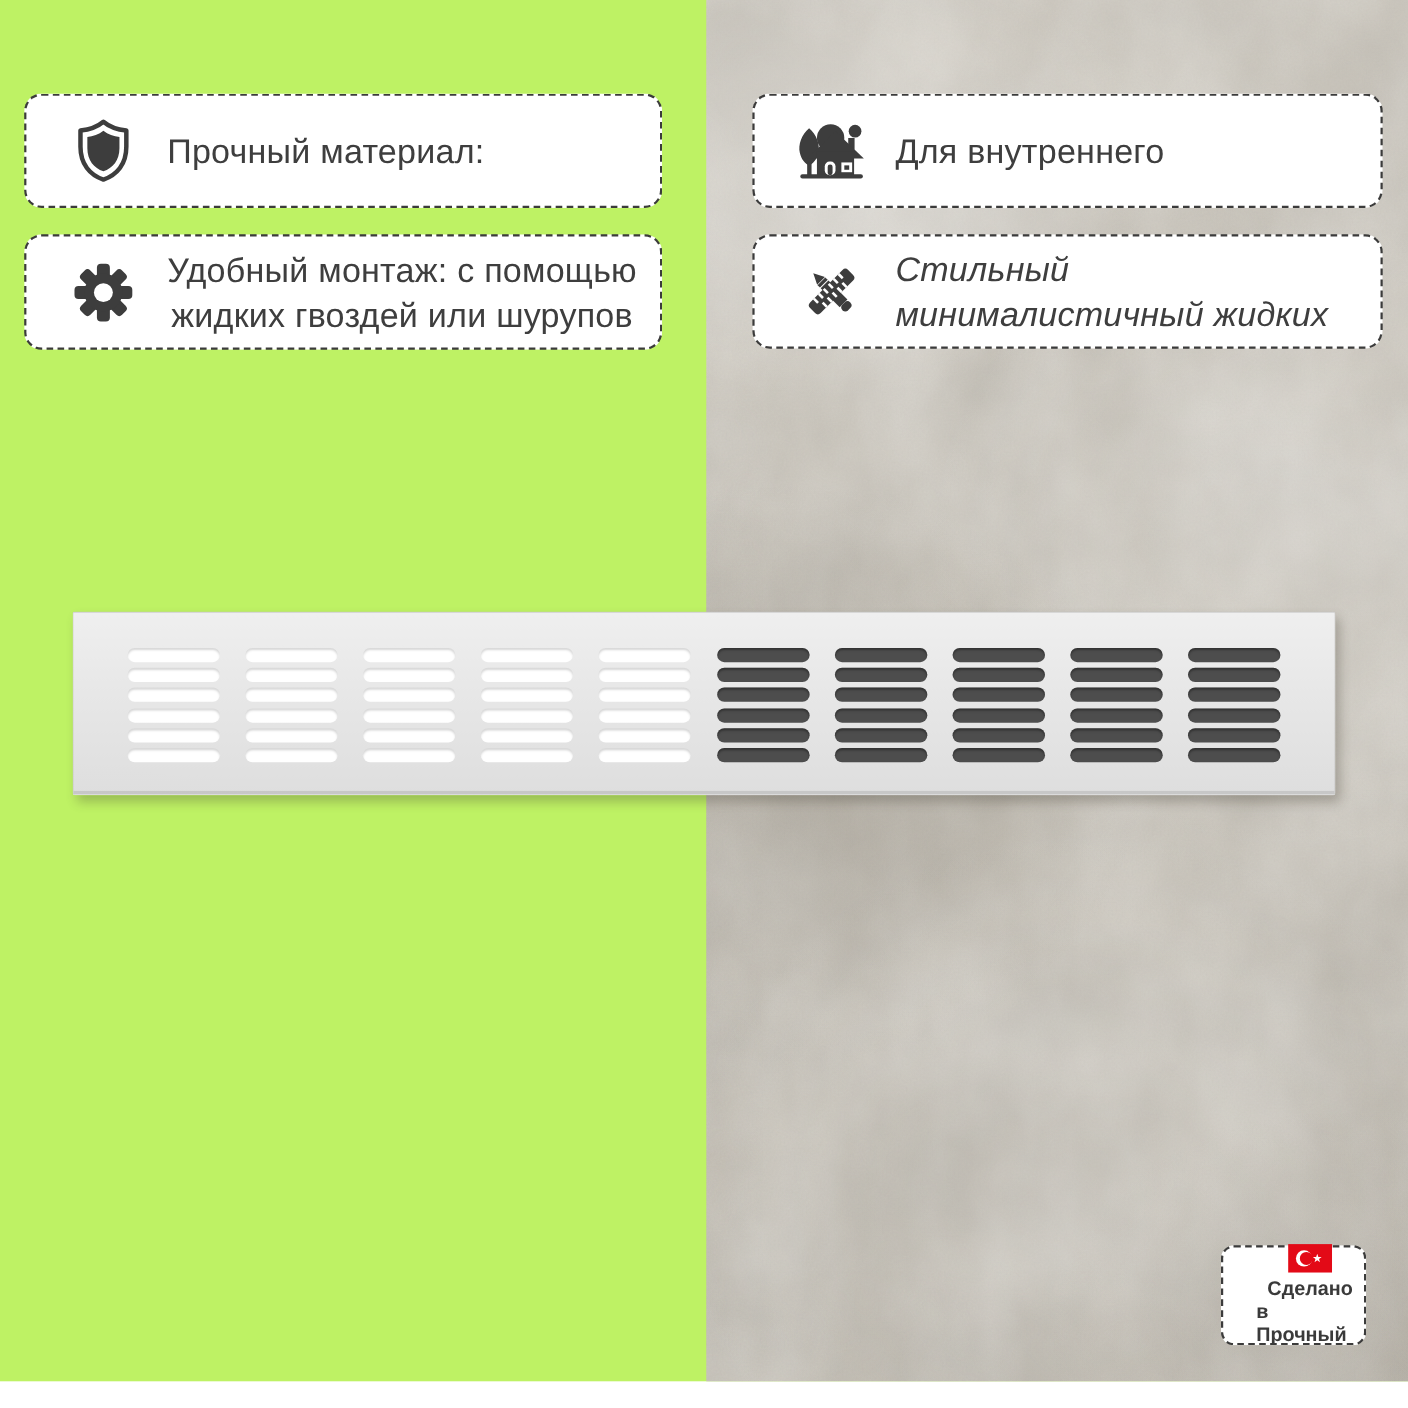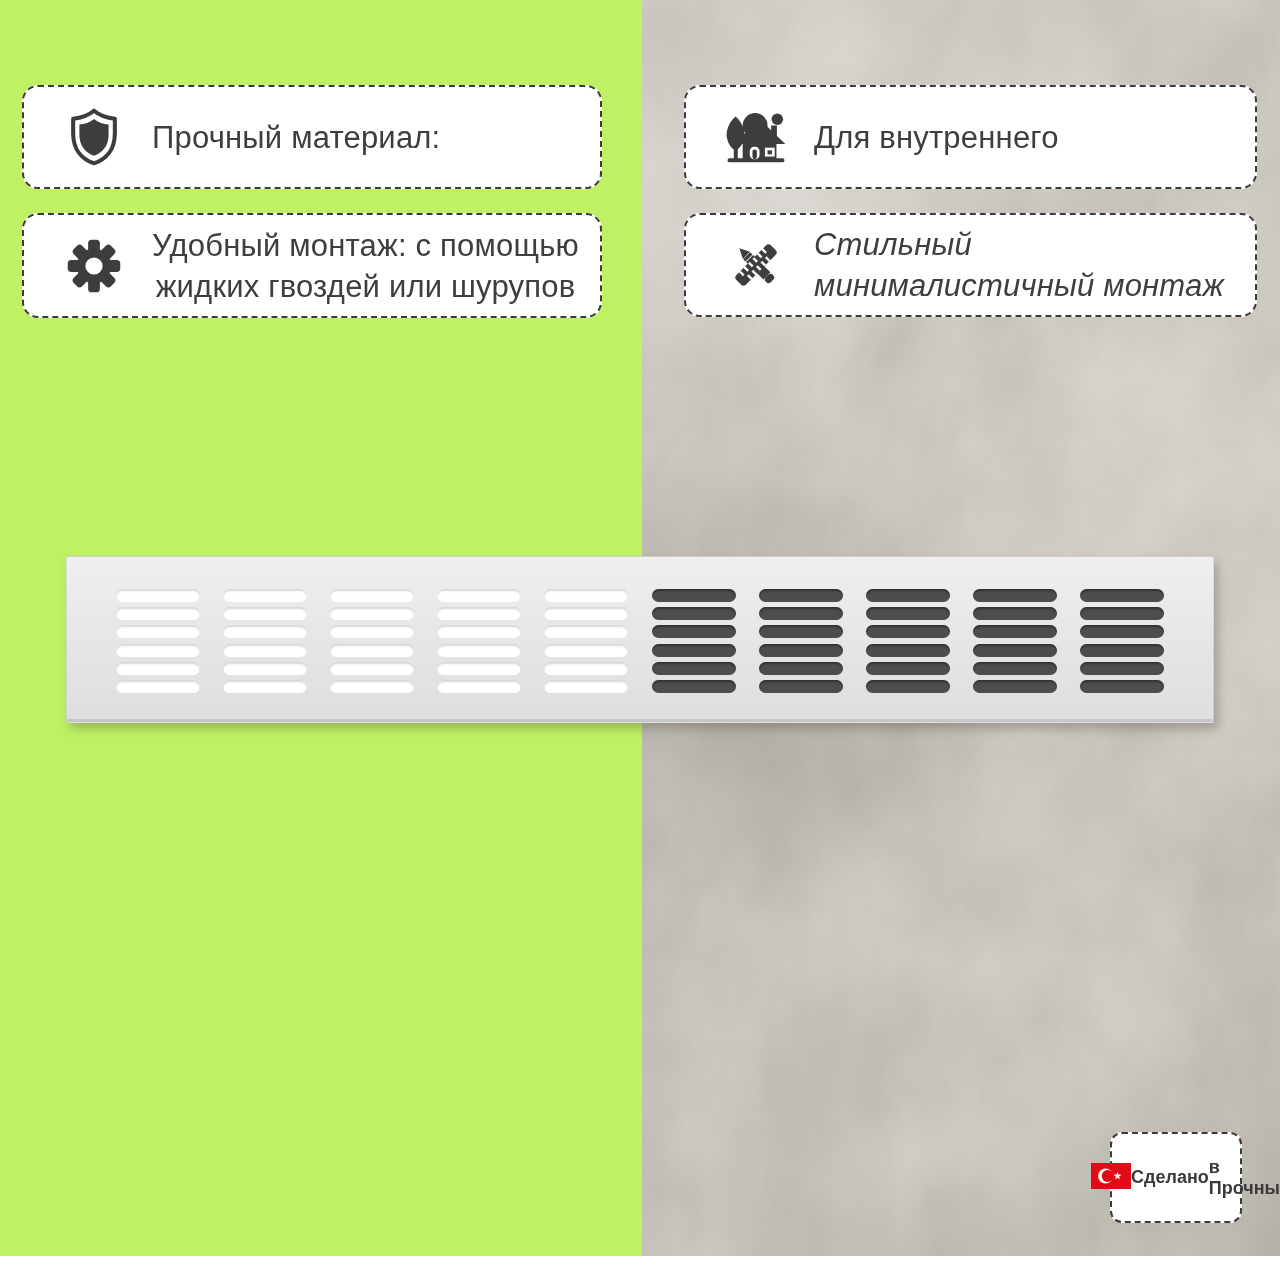--- a/index.html
+++ b/index.html
@@ -102,21 +102,21 @@
   
   .badge {
     position: absolute;
     left: 1110px; top: 1132px;
     width: 132px; height: 91px;
     box-sizing: border-box;
     background: var(--card-background, #ffffff);
     border: 2px dashed var(--card-border-color, #3b3b3b);
     border-radius: 12px;
     display: flex;
-    flex-direction: row;
+    flex-direction: column;
     align-items: center;
     justify-content: center;
     padding-left: 30px;
   }
   .badge .flag { margin-bottom: 4px; display: block; }
   .badge .b-line {
     font-size: 18px;
     line-height: 21px;
     font-weight: bold;
     color: var(--badge-text-color, #3a3a3a);
@@ -228,21 +228,21 @@
             <rect x="23.5" y="33.5" width="2.6" height="6"></rect>
             <rect x="30.5" y="33.5" width="2.6" height="6"></rect>
             <rect x="37.5" y="33.5" width="2.6" height="6"></rect>
             <rect x="44.5" y="33.5" width="2.6" height="6"></rect>
           </g>
         </g>
       </svg>
     </span>
     <div class="txt">
       <div>Стильный</div>
-      <div>минималистичный монтаж</div>
+      <div>минималистичный жидких</div>
     </div>
   </div>
 
   <div class="grille">
     <div class="slots">
         <div class="g-col">
           <div class="g-slot light"></div>
           <div class="g-slot light"></div>
           <div class="g-slot light"></div>
           <div class="g-slot light"></div>

